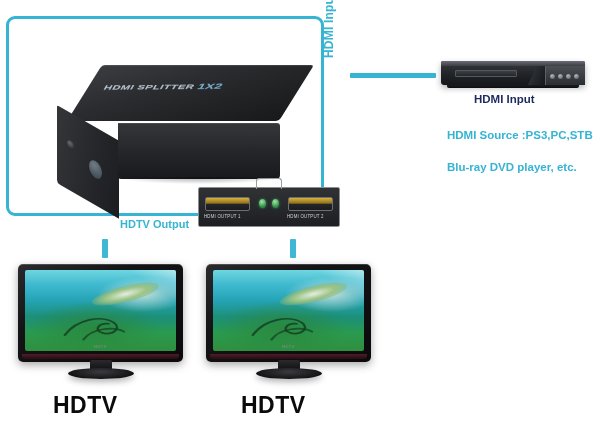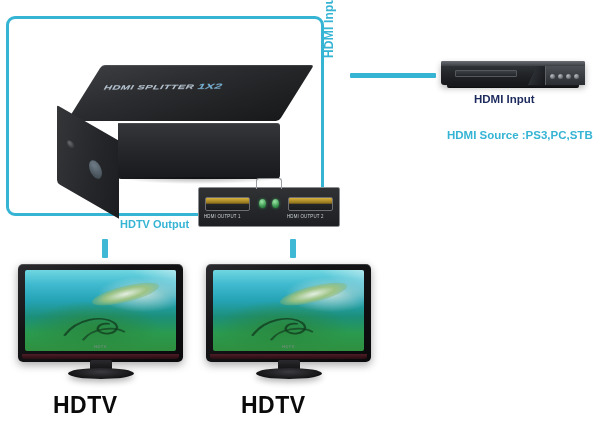--- a/index.html
+++ b/index.html
@@ -288,20 +288,21 @@
         <div class="dvd-btn" style="left:4px"></div>
         <div class="dvd-btn" style="left:12px"></div>
         <div class="dvd-btn" style="left:20px"></div>
         <div class="dvd-btn" style="left:28px"></div>
       </div>
       <div class="dvd-feet"></div>
     </div>
   </div>
   <div class="source-caption">HDMI Input</div>
   <div class="source-note n1">HDMI Source :PS3,PC,STB</div>
+  <div class="source-note n2">Blu-ray DVD player, etc.</div>
 
   <div class="hdmi-output-label">HDTV Output</div>
   <div class="line-v-out o1"></div>
   <div class="line-v-out o2"></div>
 
   <div class="tv tv1">
     <div class="tv-bezel">
       <div class="tv-screen">
         <div class="island"></div>
         <div class="swirl">

